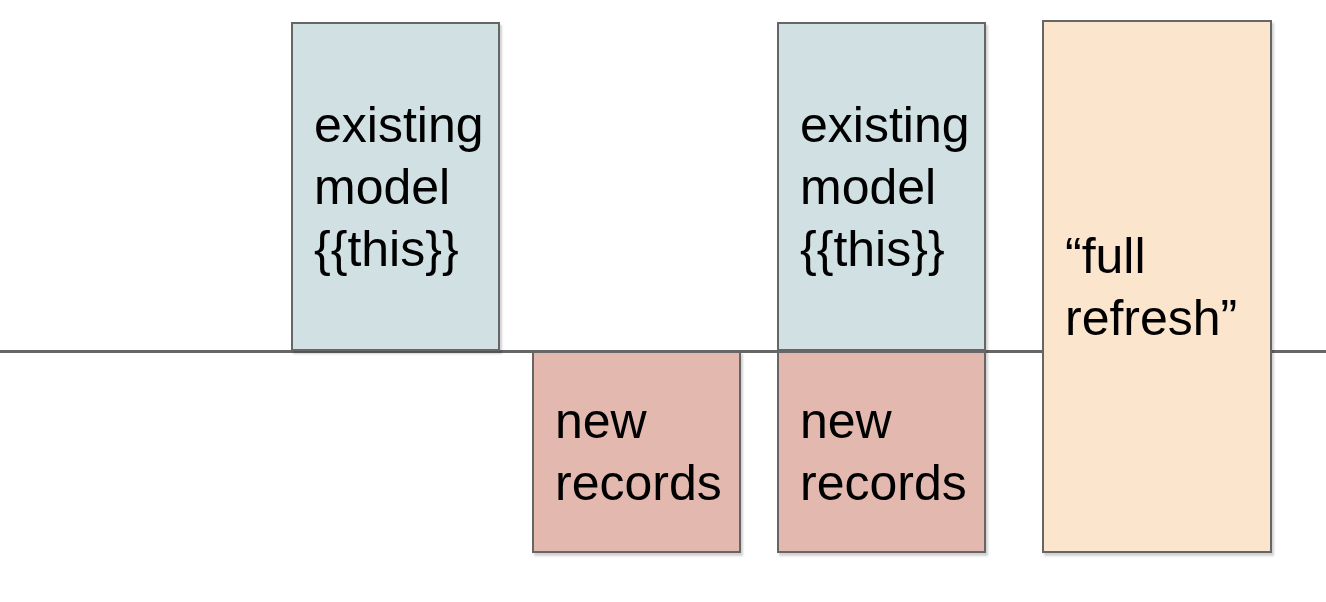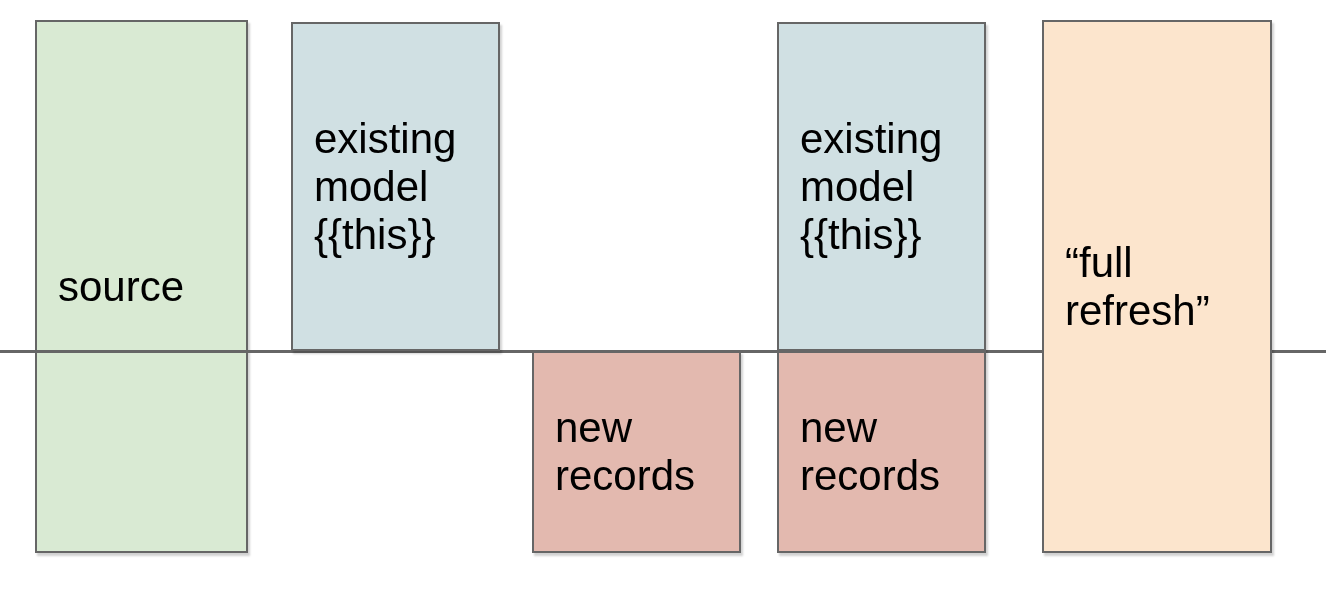--- a/index.html
+++ b/index.html
@@ -28,43 +28,40 @@
     position: absolute;
     box-sizing: border-box;
     border: 2.5px solid #666666;
     display: flex;
     align-items: center;
     padding: 0 10px 0 21px;
     box-shadow: 2px 3px 2px rgba(0,0,0,0.18);
     z-index: 3;
   }
   .box .label {
-    font-size: 42px;
-    line-height: 48px;
+    font-size: 50px;
+    line-height: 62px;
     color: #000000;
     white-space: pre-line;
     letter-spacing: 0;
   }
   .box-source        { left: 35px;   top: 20px;  width: 213px; height: 533px; z-index: 1; }
   .box-existing-left { left: 291px;  top: 22px;  width: 209px; height: 329px; }
   .box-new-left      { left: 532px;  top: 351px; width: 209px; height: 202px; }
   .box-existing-right{ left: 777px;  top: 22px;  width: 209px; height: 329px; }
   .box-new-right     { left: 777px;  top: 351px; width: 209px; height: 202px; }
   .box-full-refresh  { left: 1042px; top: 20px;  width: 230px; height: 533px; }
 </style>
 </head>
 <body>
 
 <div class="stage">
 
   <div class="divider" style="background-color: rgb(102, 102, 102);"></div>
 
-  <div class="box box-source" style="background-color: rgb(217, 234, 211);">
-    <span class="label">source</span>
-  </div>
 
   <div class="box box-existing-left" style="background-color: rgb(208, 224, 227);">
     <span class="label">existing
 model
 {{this}}</span>
   </div>
 
   <div class="box box-new-left" style="background-color: rgb(227, 185, 175);">
     <span class="label">new
 records</span>

